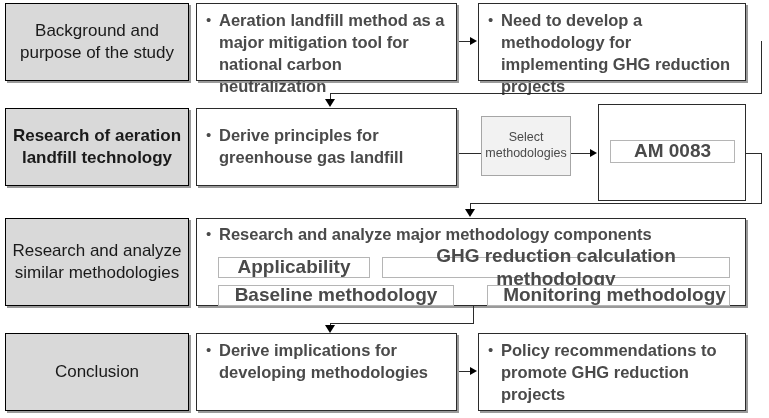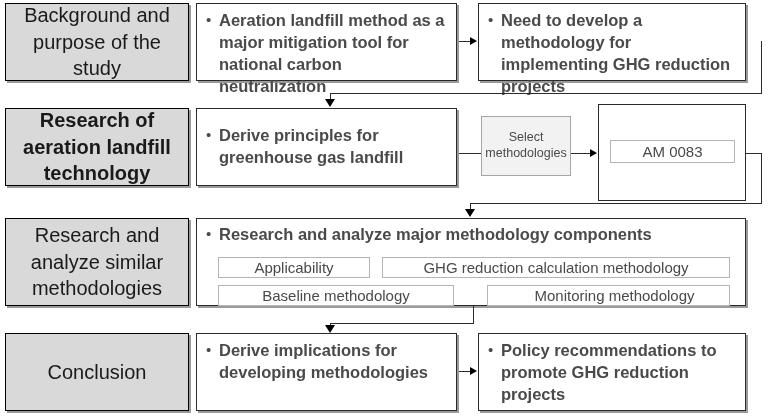--- a/index.html
+++ b/index.html
@@ -27,21 +27,21 @@
   }
   .stage {
     background: #d9d9d9;
     border: 1px solid #000000;
     box-shadow: 2px 2px 0 0 #9a9a9a;
     display: flex;
     align-items: center;
     justify-content: center;
     text-align: center;
     color: #1a1a1a;
-    font-size: 20px;
+    font-size: 17px;
     line-height: 1.32;
     padding: 2px 6px;
   }
   .content {
     border: 1px solid #2b2b2b;
     box-shadow: 2px 2px 0 0 #9a9a9a;
     padding: 6px 8px 6px 9px;
   }
   .bullet-row {
     display: flex;
@@ -78,23 +78,24 @@
   
   .chip {
     position: absolute;
     box-sizing: border-box;
     background: #ffffff;
     border: 1px solid #b5b5b5;
     display: flex;
     align-items: center;
     justify-content: center;
     text-align: center;
-    font-size: 15px;
+    font-size: 19px;
     line-height: 1.2;
     color: #4a4a4a;
+    font-weight: bold;
   }
   
   .ln {
     position: absolute;
     background: #2b2b2b;
   }
   .ln.h { height: 1px; }
   .ln.v { width: 1px; }
   
   .arrow {

